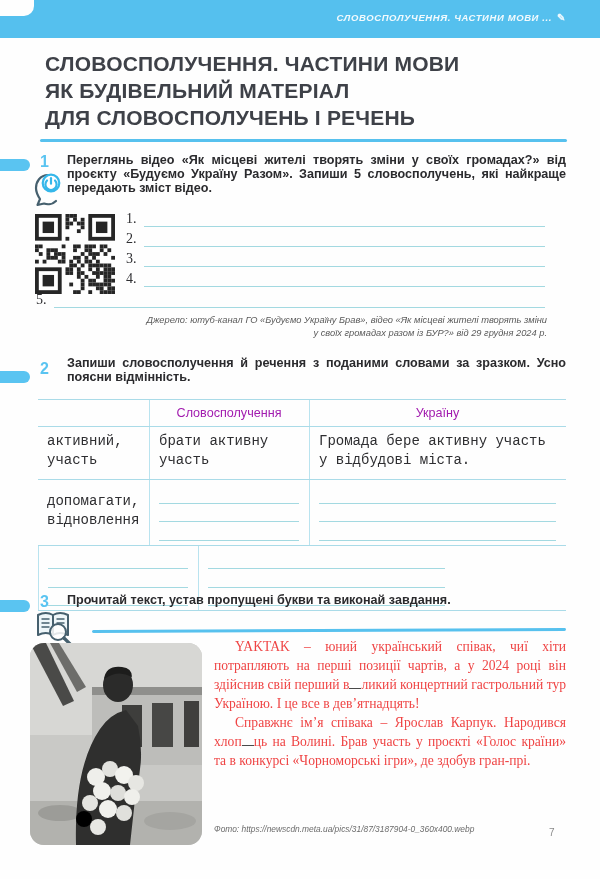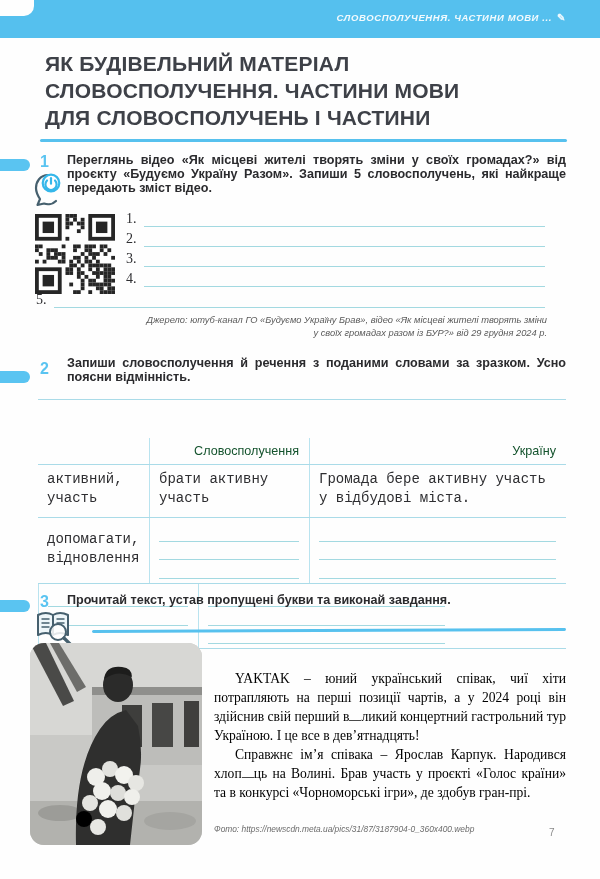--- a/index.html
+++ b/index.html
@@ -29,48 +29,48 @@
   .source{position:absolute;left:90px;top:314px;width:457px;text-align:right;font-size:9.3px;
           font-style:italic;color:#5a5a5a;line-height:13px;}
   
   .tbl{position:absolute;left:38px;top:399px;width:528px;border-top:1.6px solid #aadbe8;border-bottom:1.6px solid #aadbe8;}
   .trow{display:flex;border-bottom:1.6px solid #aadbe8;}
   .trow:last-child{border-bottom:none;}
   .tc{box-sizing:border-box;padding:5px 10px 4px 9px;}
   .c0{width:111px;}
   .c1{width:160px;border-left:1.6px solid #b9e3ef;}
   .c2{width:257px;border-left:1.6px solid #b9e3ef;}
-  .thead{font-size:12.6px;color:#14532d;text-align:right;padding-top:6px;padding-bottom:6px;margin-top:38px;}
+  .thead{font-size:12.6px;color:#a21caf;text-align:center;padding-top:6px;padding-bottom:6px;}
   .serif{font-family:Liberation Mono, monospace;font-size:14px;line-height:18.5px;color:#2e2e31;}
   .wl{height:17.5px;border-bottom:1.6px solid #a3d9e1;}
   
   .photo{position:absolute;left:30px;top:643px;width:172px;height:202px;border-radius:14px;overflow:hidden;}
   .reading{position:absolute;left:214px;top:637px;width:352px;font-family:"Liberation Serif",serif;
-           font-size:13.6px;line-height:19px;text-align:justify;color:#000000;margin-top:32px;}
+           font-size:13.6px;line-height:19px;text-align:justify;color:#ef4444;}
   .reading p{margin:0;text-indent:21px;}
   .blank{display:inline-block;width:12px;border-bottom:1.1px solid #4a4a4a;height:11px;}
   .credit{position:absolute;left:214px;top:824px;width:352px;font-size:8.4px;font-style:italic;color:#6b6b6b;}
   .pagenum{position:absolute;left:549px;top:827px;font-size:10px;color:#8a8a8a;}
   .icon{position:absolute;}
 </style>
 </head>
 <body>
 
 <div class="page">
 
   <div class="bluebar"></div>
   <div class="whitecorner"></div>
   <div class="runhead">
     <span>СЛОВОСПОЛУЧЕННЯ. ЧАСТИНИ МОВИ ...</span><span class="pencil">✎</span>
   </div>
 
   <div class="title">
+    <div>СЛОВОСПОЛУЧЕННЯ. ЧАСТИНИ МОВИ</div>
     <div>ЯК БУДІВЕЛЬНИЙ МАТЕРІАЛ</div>
-    <div>СЛОВОСПОЛУЧЕННЯ. ЧАСТИНИ МОВИ</div>
-    <div>ДЛЯ СЛОВОСПОЛУЧЕНЬ І ЧАСТИНИ</div>
+    <div>ДЛЯ СЛОВОСПОЛУЧЕНЬ І РЕЧЕНЬ</div>
   </div>
   <div class="rule"></div>
 
   <div class="tab" style="top:159px"></div>
   <div class="tasknum" style="top:153px">1</div>
   <div class="instr" style="top:153px">Переглянь відео «Як місцеві жителі творять зміни у своїх громадах?» від проєкту «Будуємо Україну Разом». Запиши 5 словосполучень, які найкраще передають зміст відео.</div>
 
   <svg class="icon" style="left:33px;top:171px" width="34" height="38" viewBox="0 0 34 38">
     <path d="M15 4 C7 4 3 11 3 17 c0 5 2 8 4 11 l-2.5 6 6.5 -1.5 c4 1.5 9 0.5 12 -2.5" fill="none" stroke="#46606e" stroke-width="2.2" stroke-linecap="round" stroke-linejoin="round"></path>
     <circle cx="18" cy="12" r="8.3" fill="#ffffff" stroke="#35b7ea" stroke-width="2.2"></circle>

